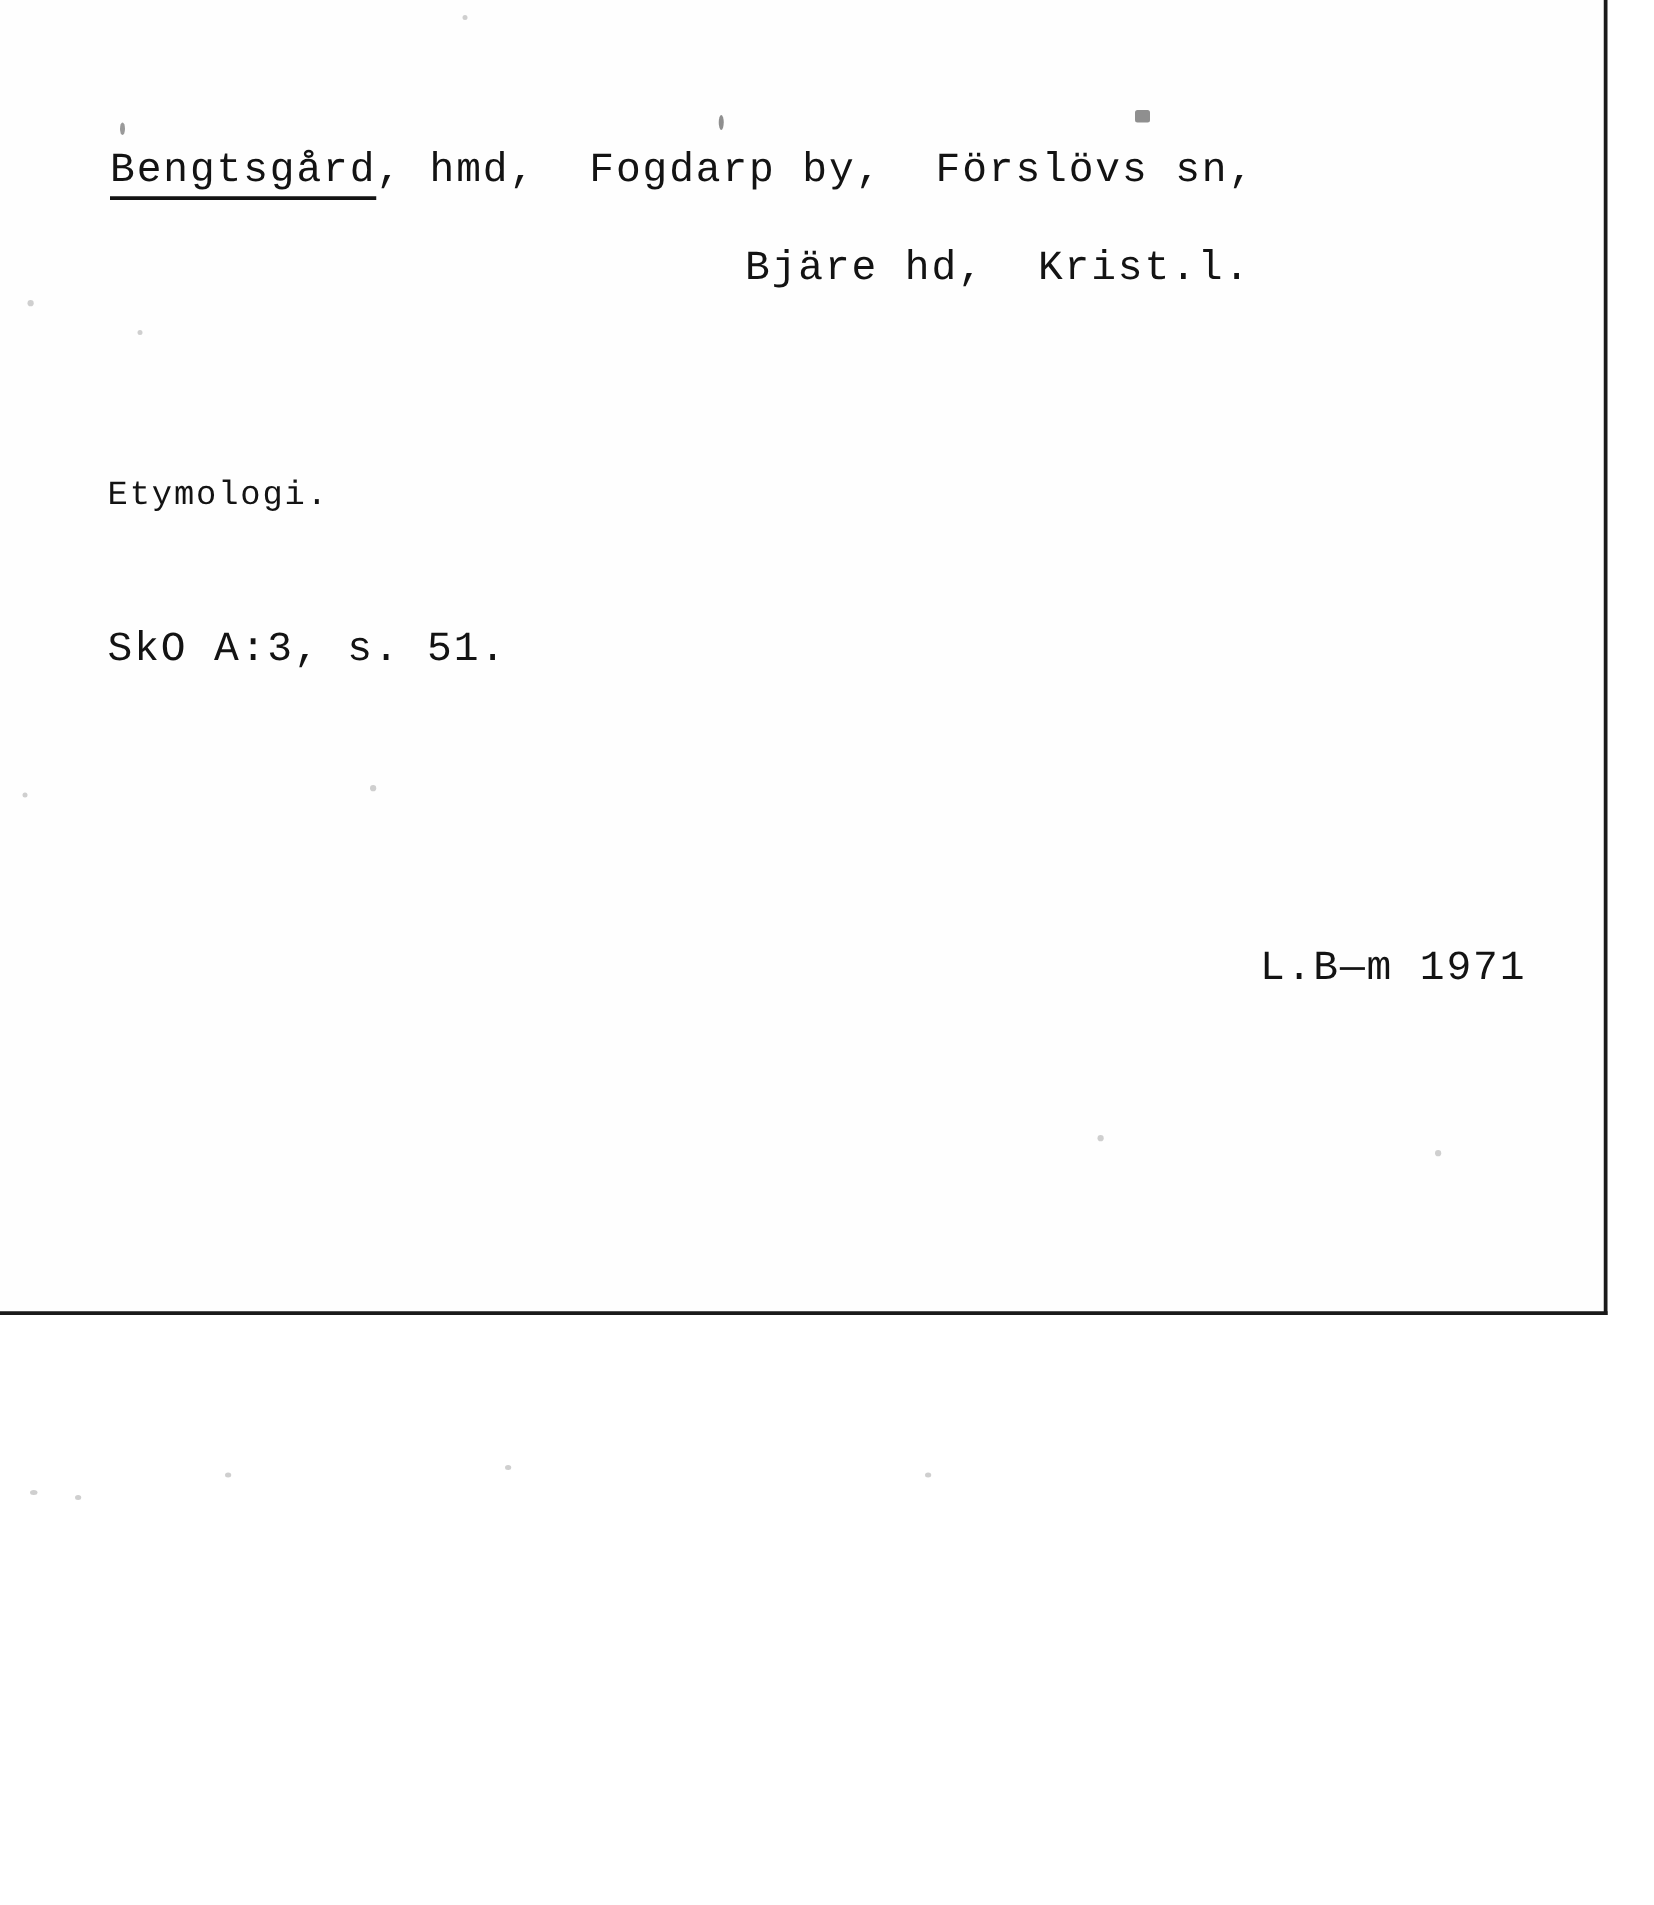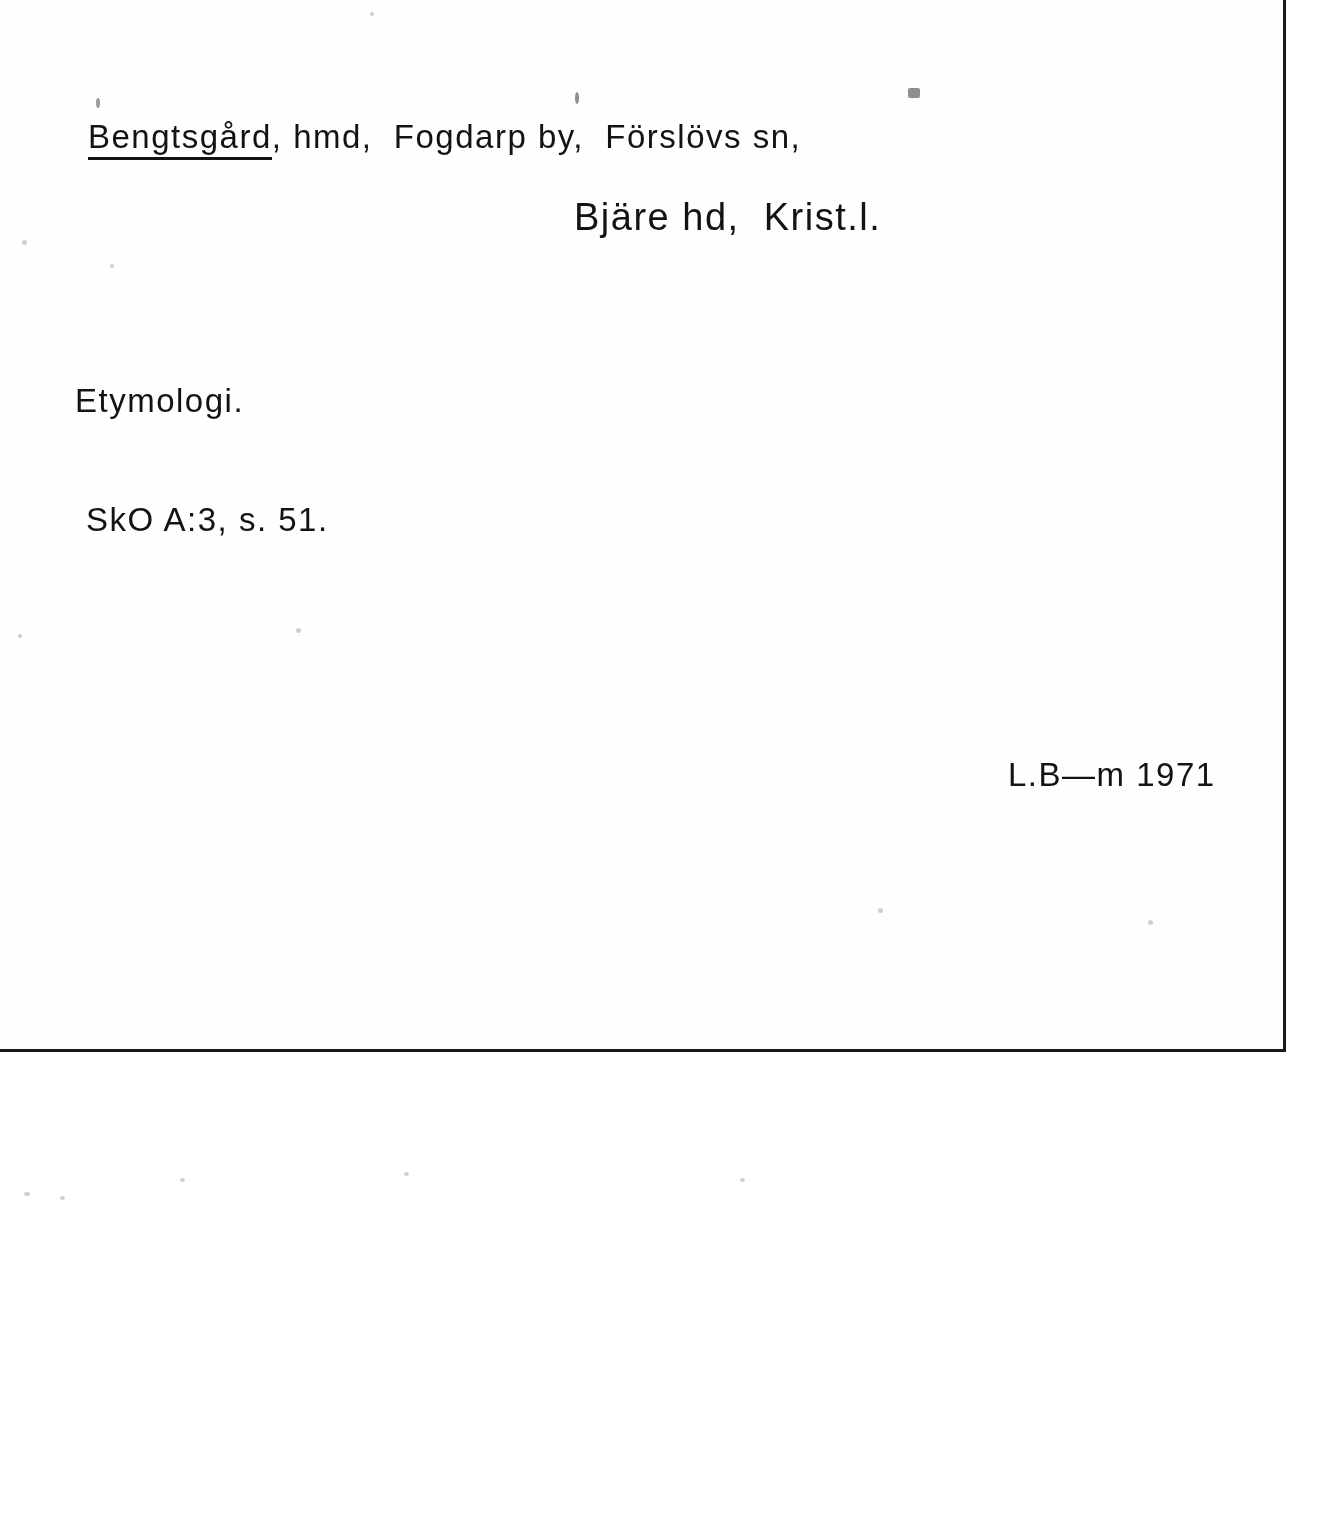--- a/index.html
+++ b/index.html
@@ -32,43 +32,43 @@
   
   .speck {
     position: absolute;
     background: #cfcfcf;
     border-radius: 50%;
   }
 
   .line {
     position: absolute;
     white-space: pre;
-    font-family: Liberation Sans, sans-serif;
+    font-family: Liberation Mono, monospace;
     letter-spacing: 1.5px;
     color: #131313;
   }
 
   #headword-line {
     left: 88px;
     top: 118px;
     font-size: 33px;
   }
   #headword {
     border-bottom: 3px solid #131313;
     padding-bottom: 2px;
   }
   #place-line {
-    left: 574px;
+    left: 596px;
     top: 196px;
-    font-size: 38px;
+    font-size: 33px;
   }
   #etymology-line {
-    left: 75px;
+    left: 86px;
     top: 382px;
-    font-size: 33px;
+    font-size: 27px;
   }
   #reference-line {
     left: 86px;
     top: 462px;
     font-size: 33px;
     margin-top: 39px;
   }
   #signature-line {
     left: 1008px;
     top: 756px;

